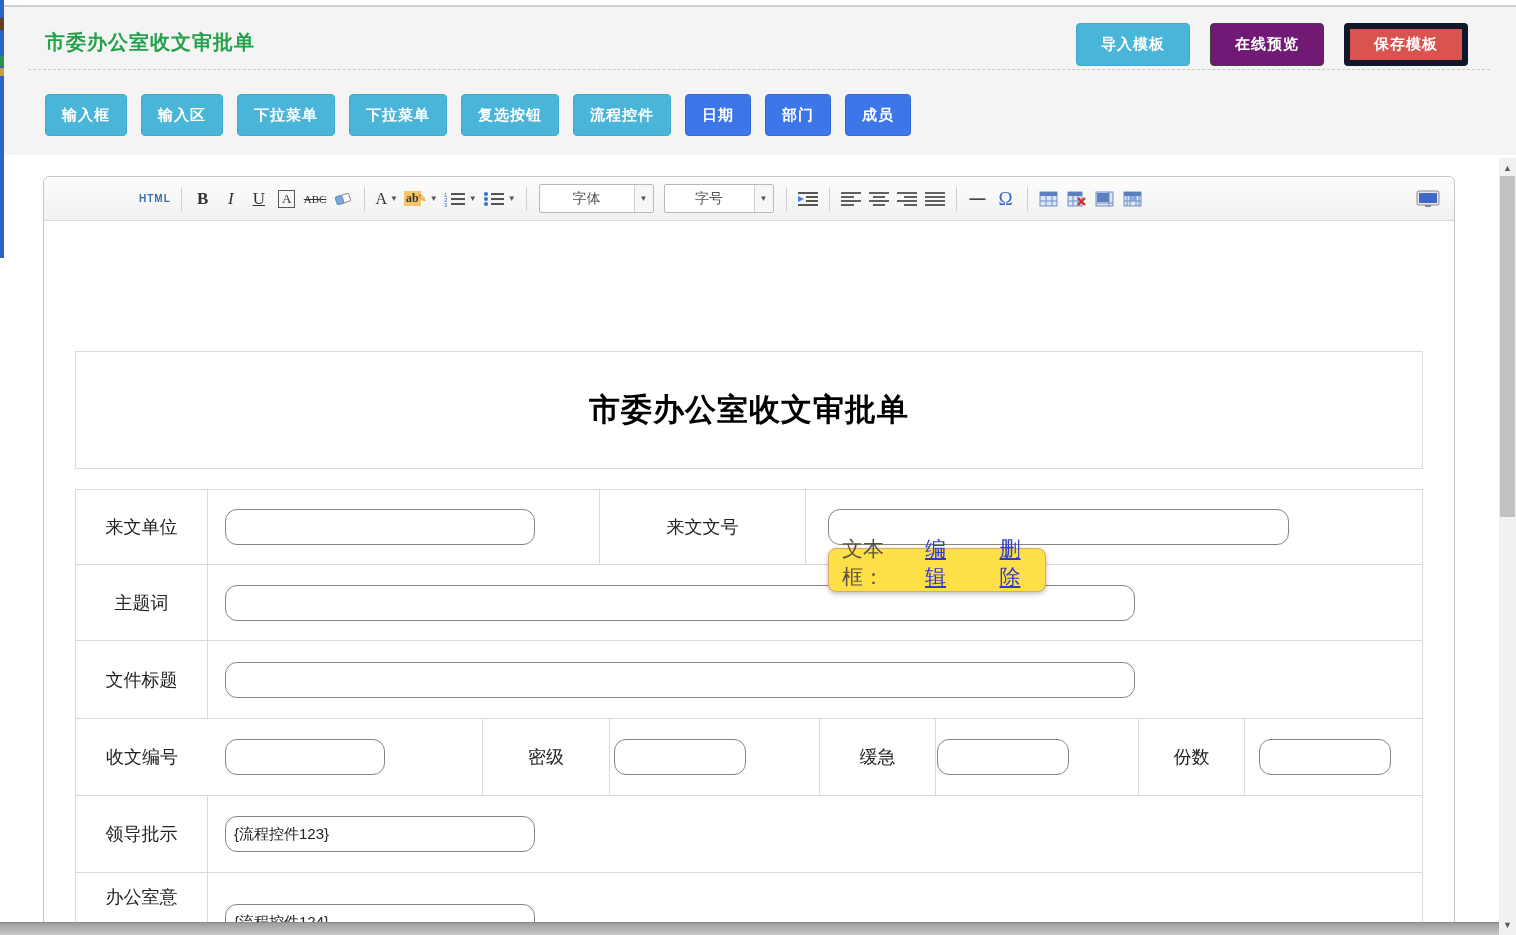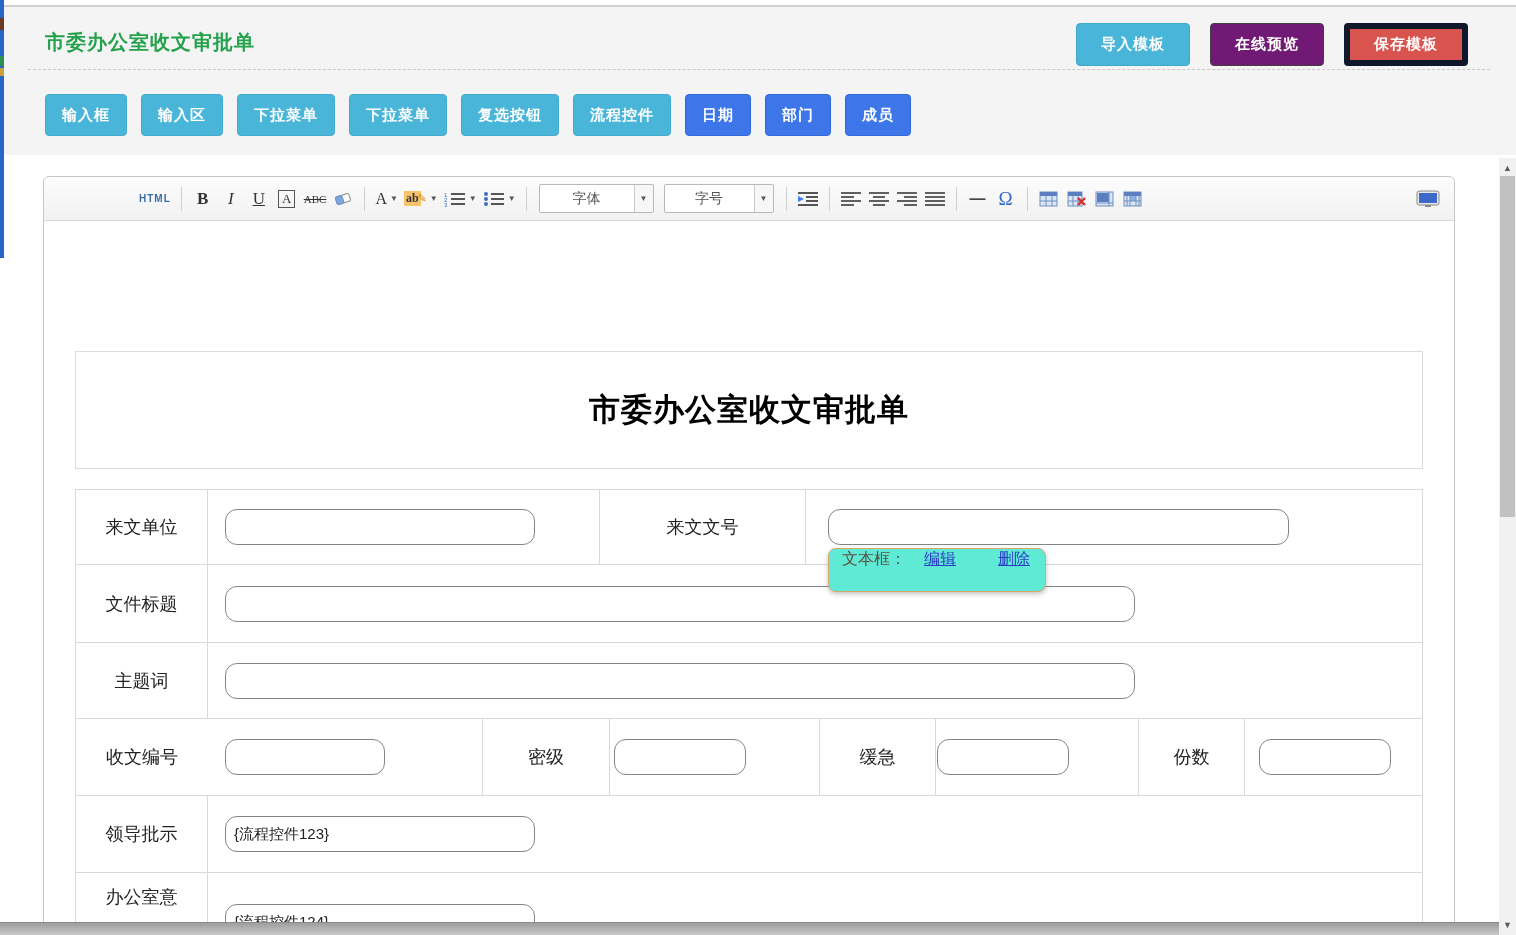--- a/index.html
+++ b/index.html
@@ -69,24 +69,24 @@
   .ftable{position:absolute;left:31px;top:268px;width:1348px;border:1px solid #d9d9d9;
           border-bottom:none;box-sizing:border-box}
   .frow{display:flex;border-bottom:1px solid #d9d9d9}
   .fcell{border-right:1px solid #d9d9d9;display:flex;align-items:center;box-sizing:border-box;flex-shrink:0}
   .fcell.last{border-right:none;flex:1}
   .flabel{justify-content:center;font-size:18px;color:#222}
   .fin{height:36px;border:1px solid #848484;border-radius:12px;background:#fff;font-size:15px;
        color:#222;padding:0 8px;box-sizing:border-box;font-family:"Liberation Sans",sans-serif}
 
   
-  .tooltip{position:absolute;left:828px;top:548px;width:218px;height:44px;background:#5eead4;
+  .tooltip{position:absolute;left:828px;top:548px;width:218px;height:44px;background:#fde047;
            border:1px solid #d9a967;border-radius:8px;box-shadow:0 2px 5px rgba(0,0,0,.25);
-           display:flex;align-items:flex-start;padding:0 13px;font-family:"Liberation Serif",serif;
-           font-size:16px;color:#5a5142;z-index:60;box-sizing:border-box}
+           display:flex;align-items:flex-end;padding:0 13px;font-family:"Liberation Serif",serif;
+           font-size:21px;color:#5a5142;z-index:60;box-sizing:border-box}
   .tooltip a{color:#2b3cc8;text-decoration:underline;cursor:pointer}
   .tooltip .lk1{margin-left:18px}
   .tooltip .lk2{margin-left:42px}
 
   
   .sbar{position:absolute;right:0;top:158px;width:17px;height:777px;background:#f1f1f1;z-index:70}
   .sarrow{position:absolute;left:0;width:17px;height:16px;display:flex;align-items:center;
           justify-content:center;font-size:9px;color:#5a5a5a;cursor:pointer}
   .sarrow.up{top:2px}.sarrow.down{bottom:2px}
   .sthumb{position:absolute;left:1px;top:18px;width:15px;height:341px;background:#c1c1c1;cursor:pointer}
@@ -292,29 +292,29 @@
         <div class="fcell flabel" style="width:132px">来文单位</div>
         <div class="fcell" style="width:392px">
           <input class="fin" style="margin-left: 17px; width: 310px;" value="">
         </div>
         <div class="fcell flabel" style="width:206px">来文文号</div>
         <div class="fcell last">
           <input class="fin" style="margin-left: 22px; width: 461px;" value="">
         </div>
       </div>
 
+      <div class="frow" style="height:75px">
+        <div class="fcell flabel" style="width:132px">主题词</div>
+        <div class="fcell last">
+          <input class="fin" style="margin-left: 17px; width: 910px;" value="">
+        </div>
+      </div>
+
       <div class="frow" style="height:77px">
         <div class="fcell flabel" style="width:132px">文件标题</div>
-        <div class="fcell last">
-          <input class="fin" style="margin-left: 17px; width: 910px;" value="">
-        </div>
-      </div>
-
-      <div class="frow" style="height:75px">
-        <div class="fcell flabel" style="width:132px">主题词</div>
         <div class="fcell last">
           <input class="fin" style="margin-left: 17px; width: 910px;" value="">
         </div>
       </div>
 
       <div class="frow" style="height:76px">
         <div class="fcell" style="width:407px">
           <span class="flabel" style="width:132px;display:flex;justify-content:center">收文编号</span>
           <input class="fin" style="margin-left: 17px; width: 160px;" value="">
         </div>

